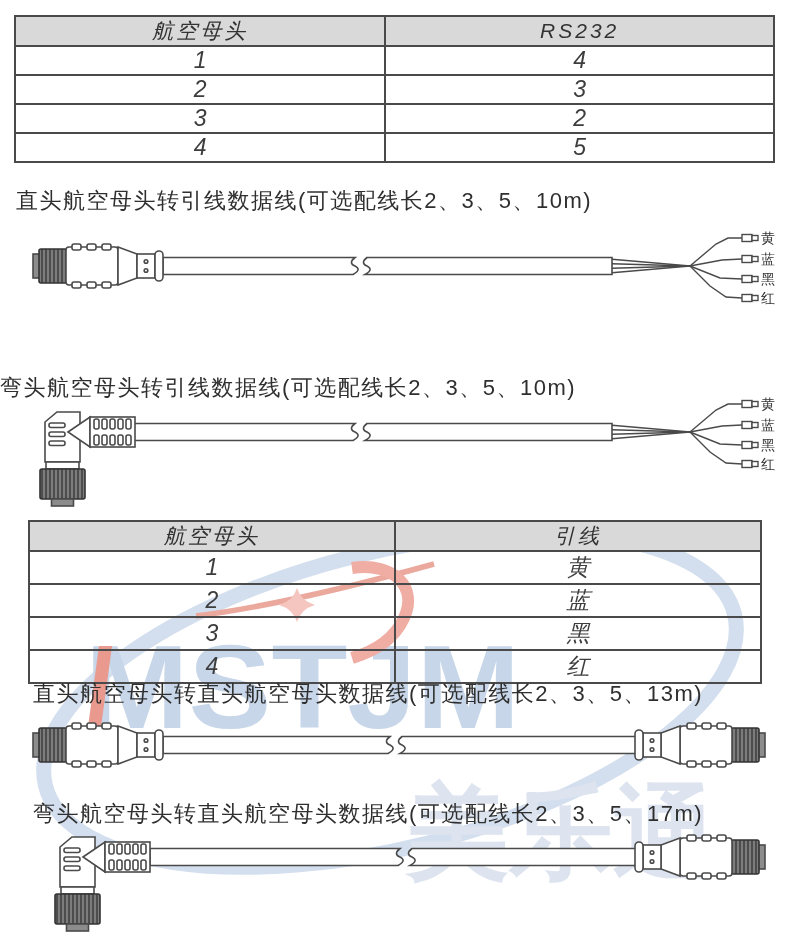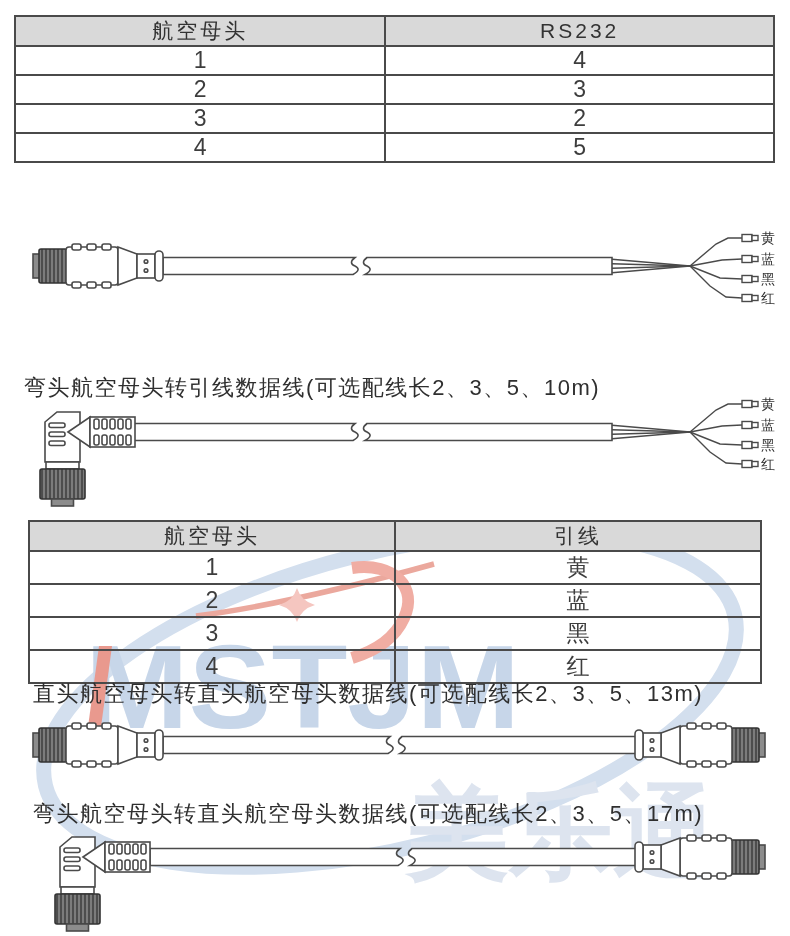--- a/index.html
+++ b/index.html
@@ -6,38 +6,39 @@
   #page{
     position:relative;width:790px;height:936px;background:#ffffff;overflow:hidden;
     font-family:"Liberation Sans","DejaVu Sans",sans-serif;color:#333;
   }
   
   #watermark{position:absolute;left:0;top:0;z-index:0;}
   
   table.spec{
     position:absolute;border-collapse:collapse;table-layout:fixed;z-index:2;
     background:transparent;
+    font-style:italic;
   }
   table.spec th,table.spec td{
     border:2px solid #4a4a4a;text-align:center;vertical-align:middle;
     padding:0;background:transparent;
   }
   table.spec th{
     background:#d9d9d9;font-weight:normal;font-size:21px;letter-spacing:3px;height:27px;
   }
   table.spec td{font-size:23px;height:25px;font-weight:normal;color:#3d3d3d;}
   #table1{left:14px;top:15px;width:761px;}
   #table2{left:28px;top:520px;width:734px;}
   
   .sec-title{
     position:absolute;z-index:2;font-size:22px;letter-spacing:1.5px;color:#2f2f2f;
     white-space:nowrap;
   }
   #title1{left:16px;top:186px;}
-  #title2{left:24px;top:373px;}
+  #title2{left:0;top:373px;}
   #title3{left:33px;top:679px;}
   #title4{left:33px;top:799px;}
   
   .diagram{position:absolute;left:0;z-index:1;}
   #diag1{top:218px;}
   #diag2{top:395px;}
   #diag3{top:712px;}
   #diag4{top:830px;}
   .wire-label{font-size:14px;fill:#333;letter-spacing:0;}
 </style>
@@ -147,20 +148,21 @@
       <td>3</td>
       <td>2</td>
     </tr>
     <tr>
       <td>4</td>
       <td>5</td>
     </tr>
   </tbody>
     </table>
 
+  <div id="title1" class="sec-title">直头航空母头转引线数据线(可选配线长2、3、5、10m)</div>
 
   <svg id="diag1" class="diagram" width="790" height="100" viewBox="0 0 790 100">
     <g transform="translate(0,48)">
       <path d="M 163,-8.5 H 355 Q 348,-3 355,0 Q 362,3.5 353,8.5 H 163 Z" fill="#fff" stroke="#4a4a4a" stroke-width="1.6"></path>
       <path d="M 367,-8.5 H 612 V 8.5 H 365 Q 374,3.5 367,0 Q 360,-3 367,-8.5 Z" fill="#fff" stroke="#4a4a4a" stroke-width="1.6"></path>
       <use href="#conn-straight" x="33"></use>
       <use href="#pigtail" x="690"></use>
       <text class="wire-label" x="761" y="-23">黄</text>
       <text class="wire-label" x="761" y="-2">蓝</text>
       <text class="wire-label" x="761" y="18">黑</text>

